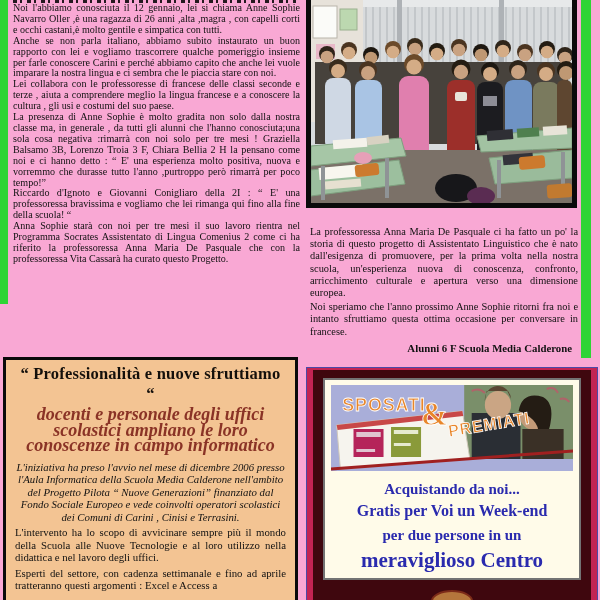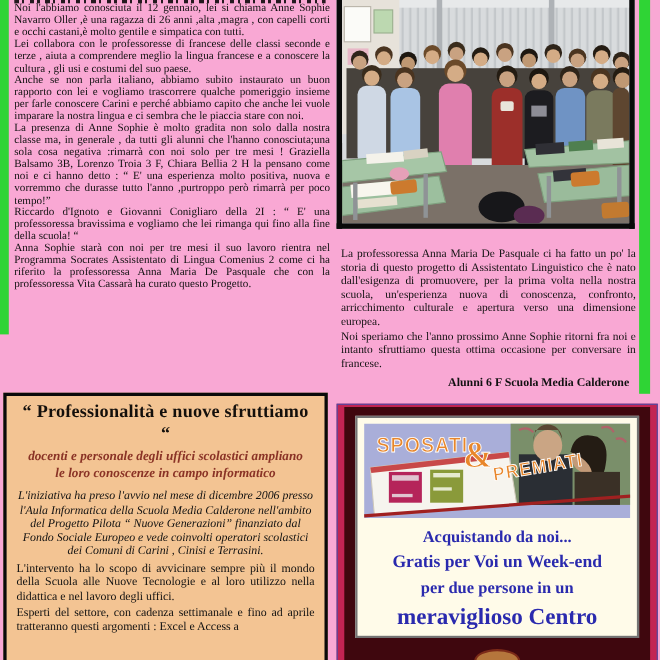--- a/index.html
+++ b/index.html
@@ -43,21 +43,21 @@
   #tech-box{
     position:absolute;left:3px;top:357px;width:295px;height:260px;
     border:3px solid #0a0a0a;background:#f3c493;box-sizing:border-box;
     padding:3px 9px;overflow:hidden;
   }
   #tech-title{
     font-size:16.5px;font-weight:bold;text-align:center;color:#14100c;
     letter-spacing:.2px;margin:1px 0 3px 0;
   }
   #tech-subtitle{
-    font-size:12px;font-style:italic;font-weight:bold;color:#8a3326;
+    font-size:18px;font-style:italic;font-weight:bold;color:#8a3326;
     text-align:center;line-height:15.5px;margin:2px 6px 7px 6px;
   }
   .tech-par{font-size:10.8px;line-height:12.5px;margin:0 0 3px 0;}
   #tech-par-0{text-align:center;font-style:italic;}
   #tech-par-1,#tech-par-2{text-align:justify;}
 
   
   #ad-frame{
     position:absolute;left:306px;top:367px;width:292px;height:240px;
     border:1px solid #4a4aa8;background:#c22453;box-sizing:border-box;
@@ -89,22 +89,22 @@
 
 <div id="page">
 
   <div id="greenbar-left" class="greenbar"></div>
   <div id="greenbar-right" class="greenbar"></div>
 
   <div id="clipped-line"></div>
 
   <div id="article-left">
     <p>Noi l'abbiamo conosciuta il 12 gennaio, lei si chiama Anne Sophie Navarro Oller ,è una ragazza di 26 anni ,alta ,magra , con capelli corti e occhi castani,è molto gentile e simpatica con tutti.</p>
+    <p>Anche se non parla italiano, abbiamo subito instaurato un buon rapporto con lei e vogliamo trascorrere qualche pomeriggio insieme per farle conoscere Carini e perché abbiamo capito che anche lei vuole imparare la nostra lingua e ci sembra che le piaccia stare con noi.</p>
     <p>Lei collabora con le professoresse di francese delle classi seconde e terze , aiuta a comprendere meglio la lingua francese e a conoscere la cultura , gli usi e costumi del suo paese.</p>
-    <p>Anche se non parla italiano, abbiamo subito instaurato un buon rapporto con lei e vogliamo trascorrere qualche pomeriggio insieme per farle conoscere Carini e perché abbiamo capito che anche lei vuole imparare la nostra lingua e ci sembra che le piaccia stare con noi.</p>
     <p>La presenza di Anne Sophie è molto gradita non solo dalla nostra classe ma, in generale , da tutti gli alunni che l'hanno conosciuta;una sola cosa negativa :rimarrà con noi solo per tre mesi ! Graziella Balsamo 3B, Lorenzo Troia 3 F, Chiara Bellia 2 H la pensano come noi e ci hanno detto : “ E' una esperienza molto positiva, nuova e vorremmo che durasse tutto l'anno ,purtroppo però rimarrà per poco tempo!”</p>
     <p>Riccardo d'Ignoto e Giovanni Conigliaro della 2I : “ E' una professoressa bravissima e vogliamo che lei rimanga qui fino alla fine della scuola! “</p>
     <p>Anna Sophie starà con noi per tre mesi il suo lavoro rientra nel Programma Socrates Assistentato di Lingua Comenius 2 come ci ha riferito la professoressa Anna Maria De Pasquale che con la professoressa Vita Cassarà ha curato questo Progetto.</p>
   </div>
 
   <div id="class-photo">
     <svg viewBox="0 0 261 203" preserveAspectRatio="none">
       <defs>
         <pattern id="blinds" width="7" height="10" patternUnits="userSpaceOnUse">
           <rect width="7" height="10" fill="#d8dbdd"></rect>

